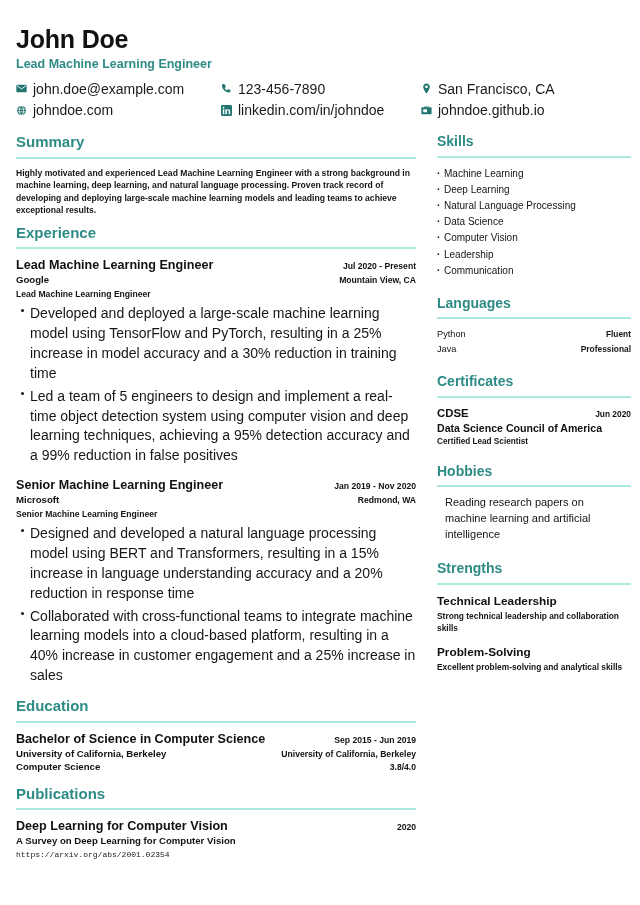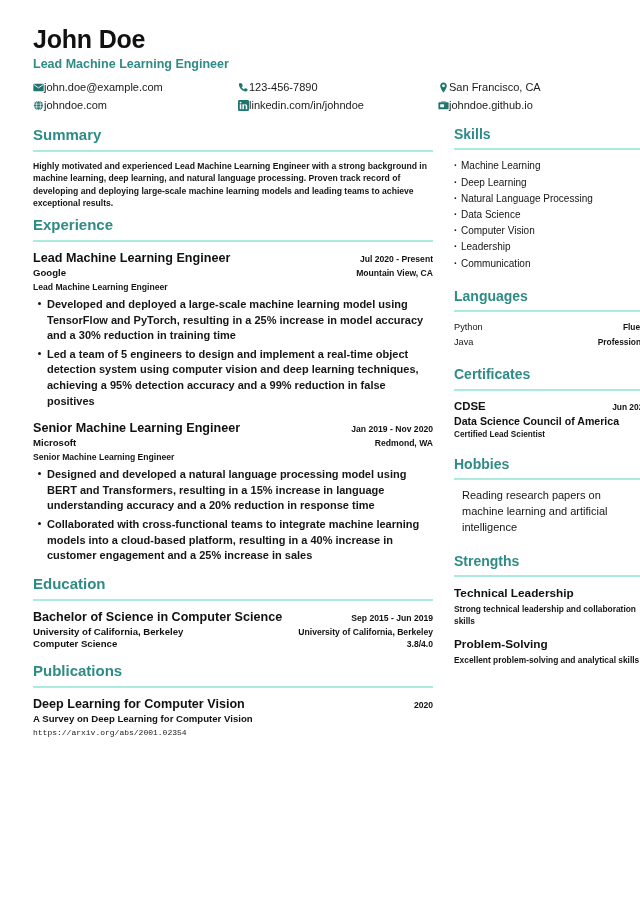--- a/index.html
+++ b/index.html
@@ -12,21 +12,21 @@
     height: 905px;
     font-family: "Liberation Sans", sans-serif;
     color: #111111;
     -webkit-font-smoothing: antialiased;
   }
   .page {
     position: relative;
     width: 640px;
     height: 905px;
     box-sizing: border-box;
-    padding: 26px 22px 0 33px;
+    padding: 26px 22px 0 16px;
     background: #ffffff;
   }
 
   
   .name {
     font-size: 25px;
     font-weight: bold;
     letter-spacing: -0.2px;
     color: #111111;
     line-height: 1.1;
@@ -42,21 +42,22 @@
   .contact-grid {
     display: grid;
     grid-template-columns: 205px 200px auto;
     row-gap: 5px;
     column-gap: 0px;
     margin-bottom: 14px;
   }
   .contact-item {
     display: flex;
     align-items: center;
-    font-size: 11px;
+    gap: 6px;
+    font-size: 14px;
     color: #1a1a1a;
     line-height: 1.2;
     white-space: nowrap;
   }
   .contact-item .ico {
     display: inline-flex;
     width: 11px;
     height: 11px;
     align-items: center;
     justify-content: center;
@@ -148,22 +149,22 @@
     line-height: 1.5;
     margin-top: 1px;
   }
   .bullets {
     margin: 3px 0 0 0;
     padding: 0 0 0 14px;
     list-style: none;
   }
   .bullets li {
     position: relative;
-    font-size: 11px;
-    font-weight: bold;
+    font-size: 14px;
+    font-weight: normal;
     line-height: 1.42;
     color: #161616;
     margin-bottom: 3px;
     padding-left: 0;
   }
   .bullets li::before {
     content: "";
     position: absolute;
     left: -9px;
     top: 5px;

